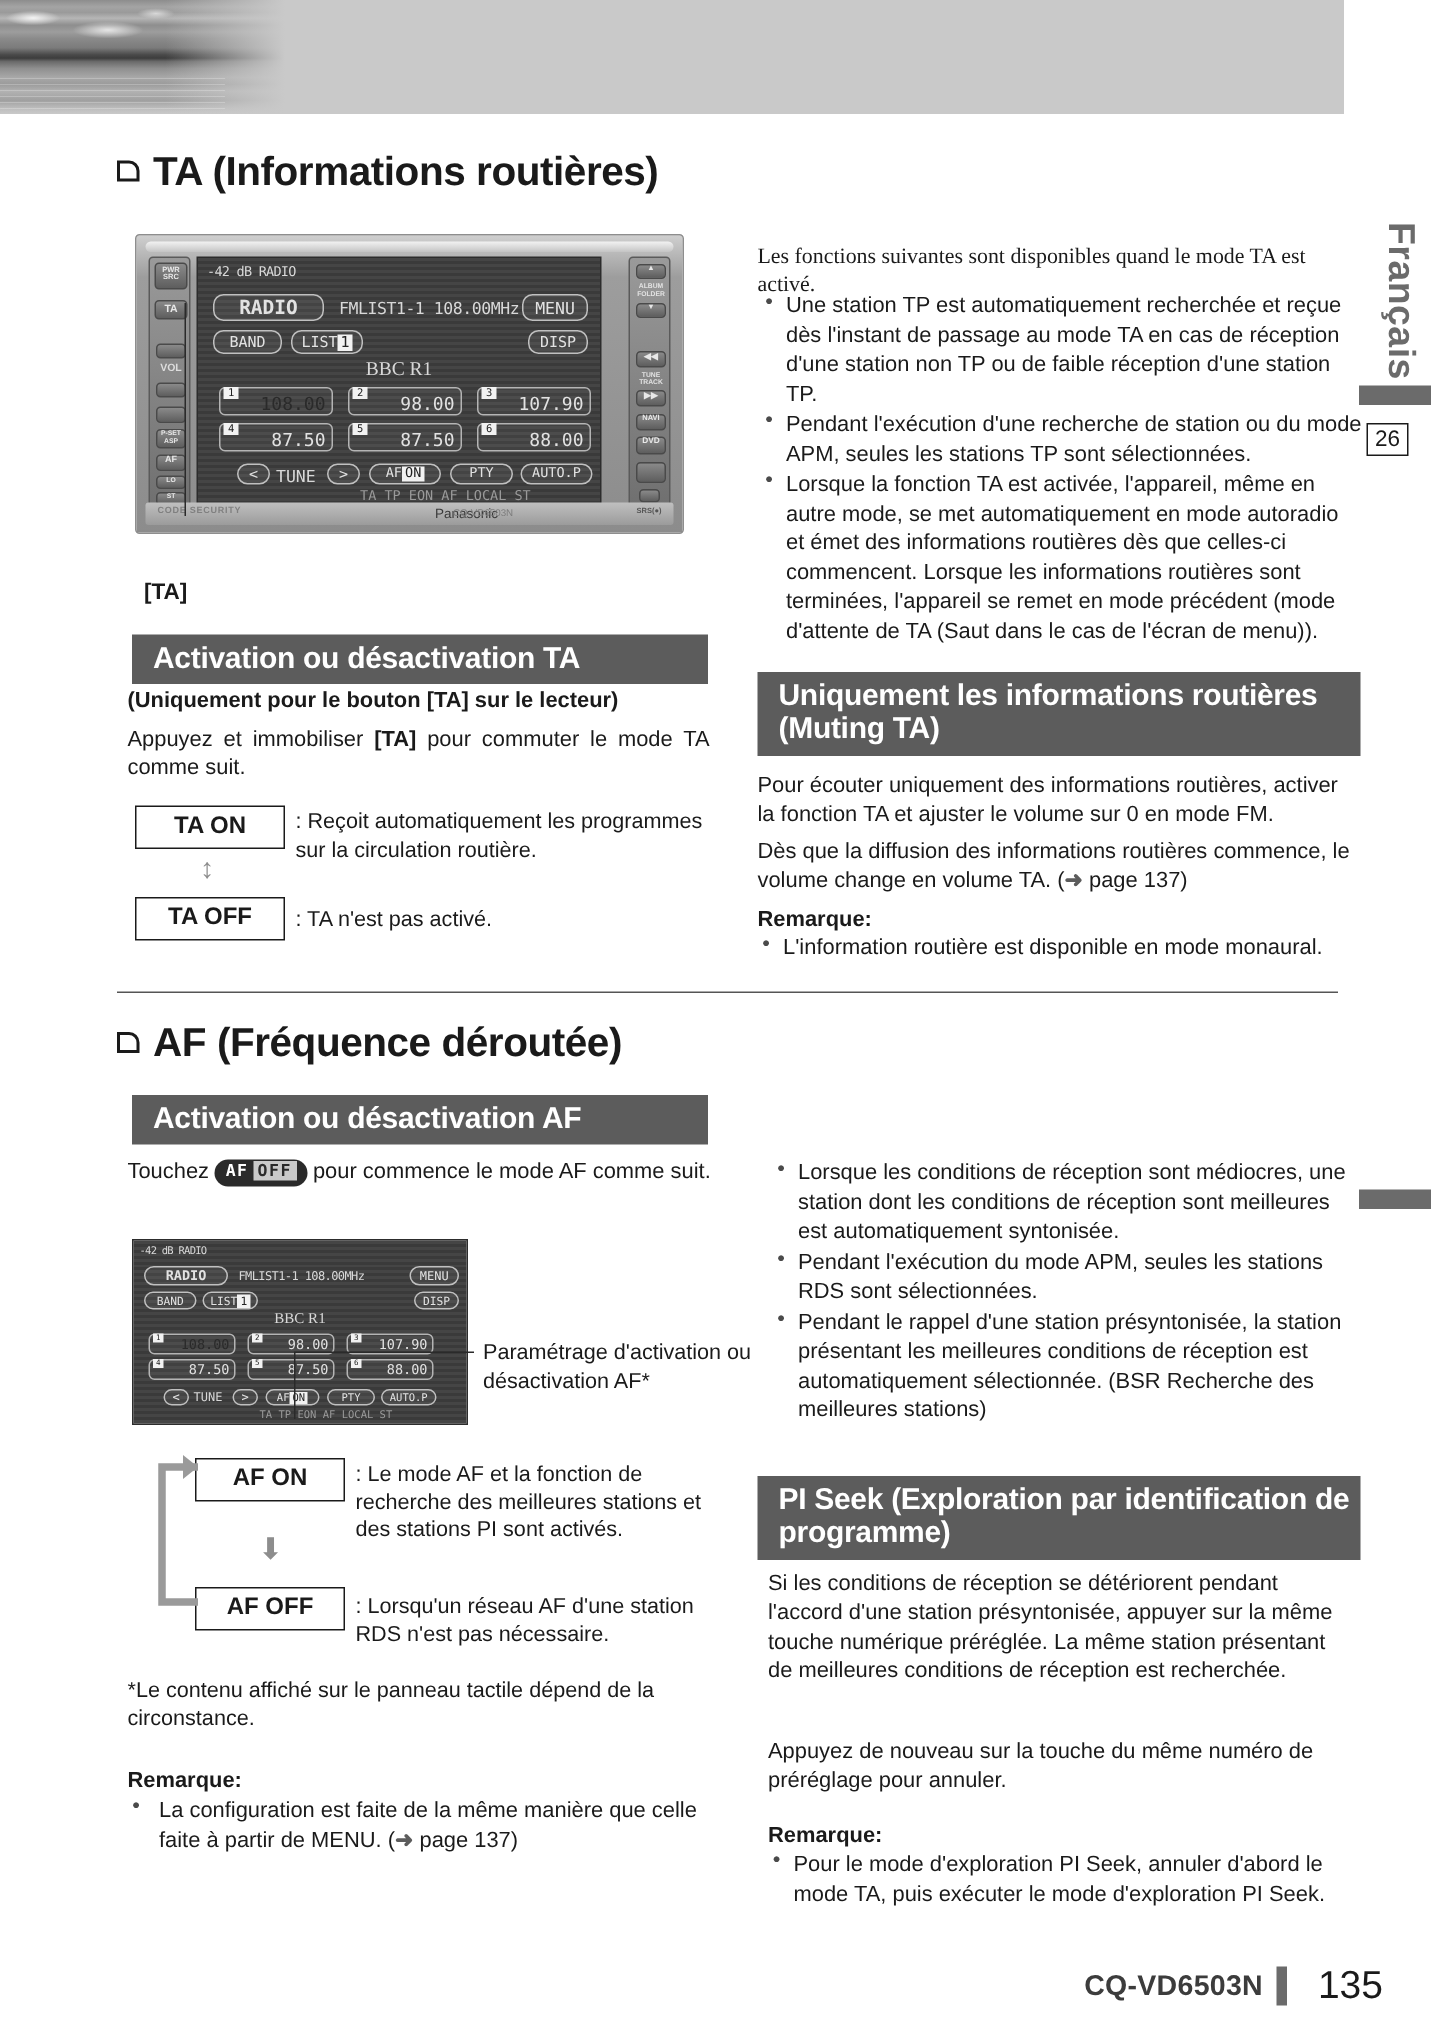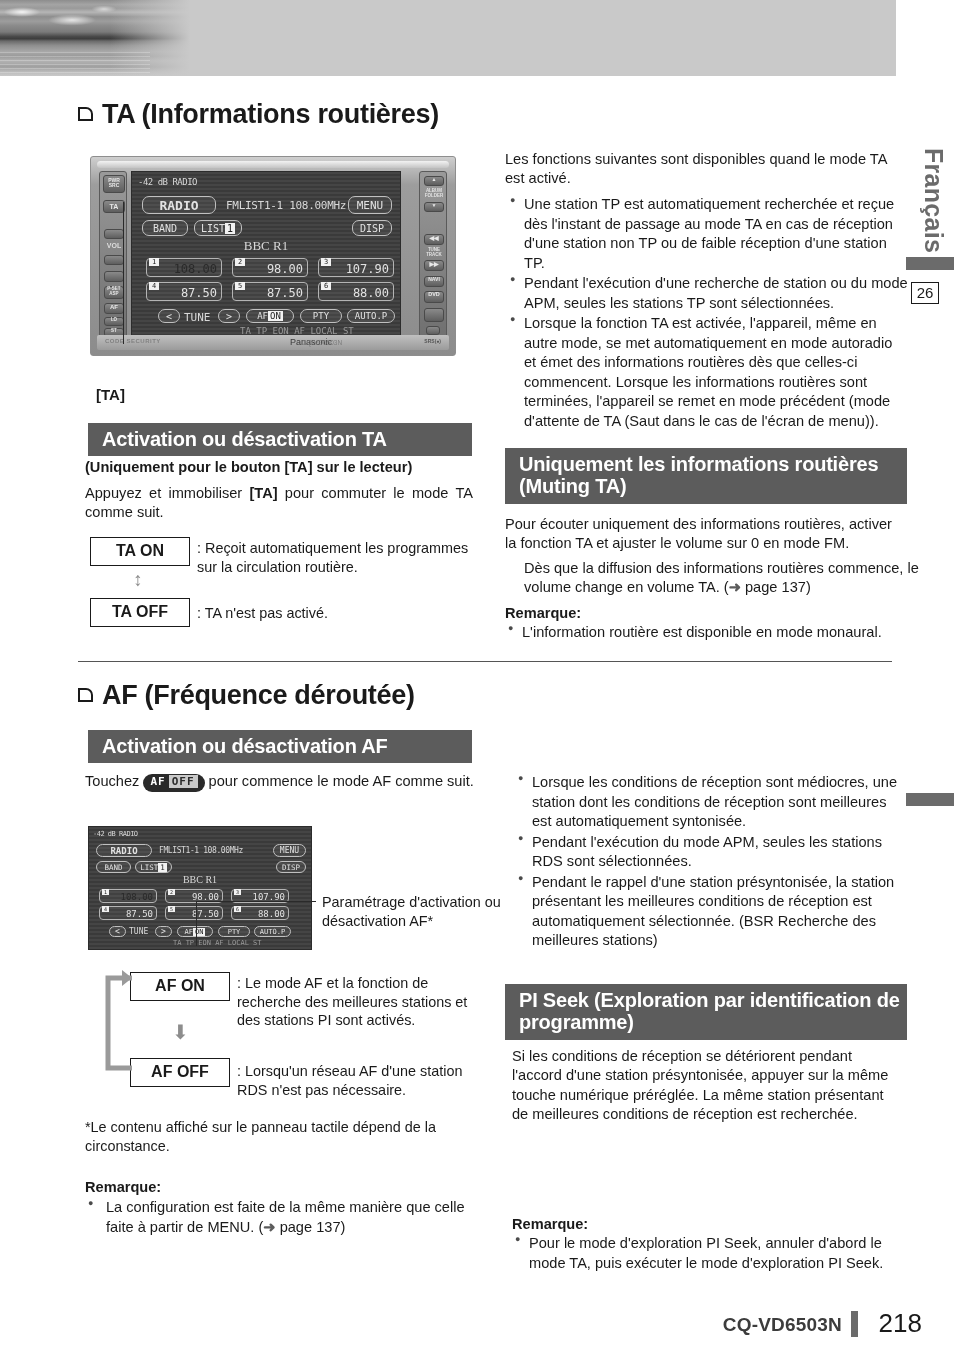--- a/index.html
+++ b/index.html
@@ -306,33 +306,33 @@
   <p class="body just" style="position:absolute;left:85px;top:484px;width:388px;">
     <span>Appuyez et immobiliser </span><span class="b">[TA]</span><span> pour commuter le mode TA comme suit.</span>
   </p>
 
   <div class="state-box" style="position:absolute;left:90px;top:537px;width:100px;">TA ON</div>
   <div class="state-desc" style="position:absolute;left:197px;top:539px;width:280px;">: Reçoit automatiquement les pro­grammes sur la circulation routière.</div>
   <div class="dbl-arrow" style="position:absolute;left:131px;top:568px;">↕</div>
   <div class="state-box" style="position:absolute;left:90px;top:598px;width:100px;">TA OFF</div>
   <div class="state-desc" style="position:absolute;left:197px;top:604px;width:280px;">: TA n'est pas activé.</div>
 
-  <p class="body" style="position:absolute;left:505px;top:150px;width:400px;">Les fonctions suivantes sont disponibles quand le mode TA est activé.</p>
+  <p class="body" style="position:absolute;left:505px;top:162px;width:400px;font-family:Liberation Serif, serif;">Les fonctions suivantes sont disponibles quand le mode TA est activé.</p>
 
   <ul class="bul" style="position:absolute;left:510px;top:194px;width:398px;">
     <li><span>Une station TP est automatiquement recherchée et reçue dès l'instant de passage au mode TA en cas de réception d'une sta­tion non TP ou de faible réception d'une station TP.</span></li>
     <li><span>Pendant l'exécution d'une recherche de station ou du mode APM, seules les stations TP sont sélectionnées.</span></li>
     <li><span>Lorsque la fonction TA est activée, l'appareil, même en autre mode, se met automatiquement en mode autoradio et émet des informations routières dès que celles-ci commencent. Lorsque les informations routières sont terminées, l'appareil se remet en mode précédent (mode d'attente de TA (Saut dans le cas de l'écran de menu)).</span></li>
   </ul>
 
   <div class="barhead" style="position:absolute;left:505px;top:448px;width:402px;">Uniquement les informations routières (Muting TA)</div>
 
   <p class="body" style="position:absolute;left:505px;top:515px;width:400px;">Pour écouter uniquement des informations routières, activer la fonction TA et ajuster le volume sur 0 en mode FM.</p>
 
-  <p class="body" style="position:absolute;left:505px;top:559px;width:400px;margin-left:19px;">
+  <p class="body" style="position:absolute;left:505px;top:559px;width:400px;">
     <span>Dès que la diffusion des informations routières commence, le vol­ume change en volume TA. (</span><span class="arrowg">➜</span> <span>page 137</span><span>)</span>
   </p>
 
   <div class="remarque" style="position:absolute;left:505px;top:601px;">Remarque:</div>
   <ul class="bul" style="position:absolute;left:508px;top:622px;width:400px;">
     <li><span>L'information routière est disponible en mode monaural.</span></li>
   </ul>
 
   <hr class="divider" style="position:absolute;left:78px;top:661px;width:814px;">
 
@@ -429,25 +429,26 @@
   <ul class="bul" style="position:absolute;left:518px;top:772px;width:390px;">
     <li><span>Lorsque les conditions de réception sont médiocres, une station dont les conditions de réception sont meilleures est automatiquement syntonisée.</span></li>
     <li><span>Pendant l'exécution du mode APM, seules les sta­tions RDS sont sélectionnées.</span></li>
     <li><span>Pendant le rappel d'une station présyntonisée, la sta­tion présentant les meilleures conditions de réception est automatiquement sélectionnée. (BSR Recherche des meilleures stations)</span></li>
   </ul>
 
   <div class="barhead" style="position:absolute;left:505px;top:984px;width:402px;">PI Seek (Exploration par identification de programme)</div>
 
   <p class="body" style="position:absolute;left:512px;top:1047px;width:390px;">Si les conditions de réception se détériorent pendant l'accord d'une station présyntonisée, appuyer sur la même touche numérique préréglée. La même station présentant de meilleures conditions de réception est recherchée.</p>
 
+  <p class="body" style="position:absolute;left:512px;top:1159px;width:390px;">Appuyez de nouveau sur la touche du même numéro de préréglage pour annuler.</p>
 
   <div class="remarque" style="position:absolute;left:512px;top:1212px;">Remarque:</div>
   <ul class="bul" style="position:absolute;left:515px;top:1233px;width:390px;">
     <li><span>Pour le mode d'exploration PI Seek, annuler d'abord le mode TA, puis exécuter le mode d'exploration PI Seek.</span></li>
   </ul>
 
   <div class="footer">
     <div class="foot-model">CQ-VD6503N</div>
     <div class="foot-sep"></div>
-    <div class="foot-page">218</div>
+    <div class="foot-page">135</div>
   </div>
 
 </div>
 
 </body></html>

